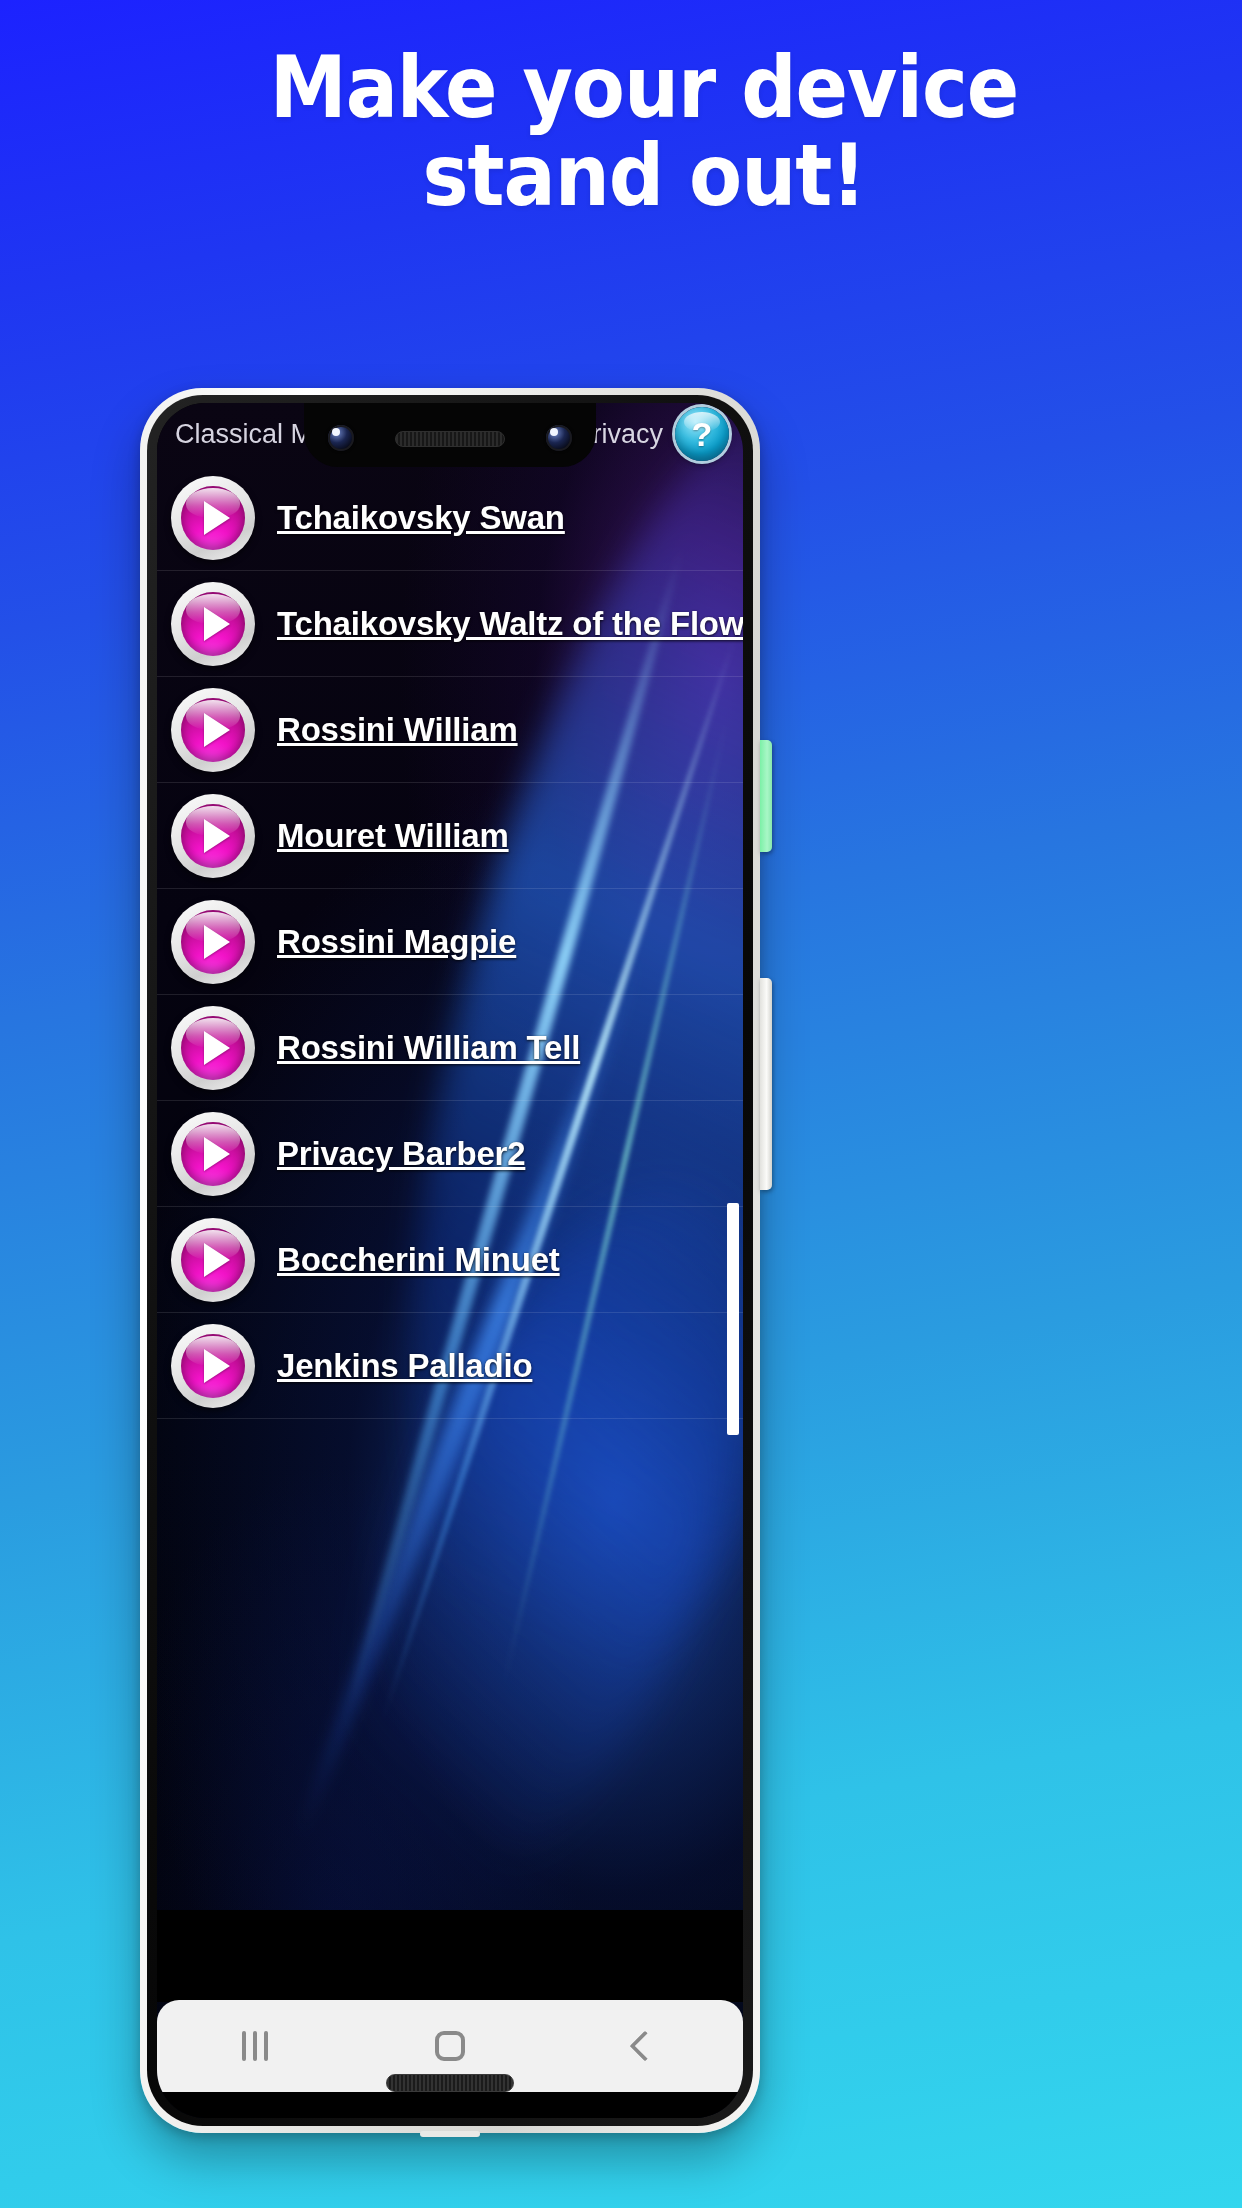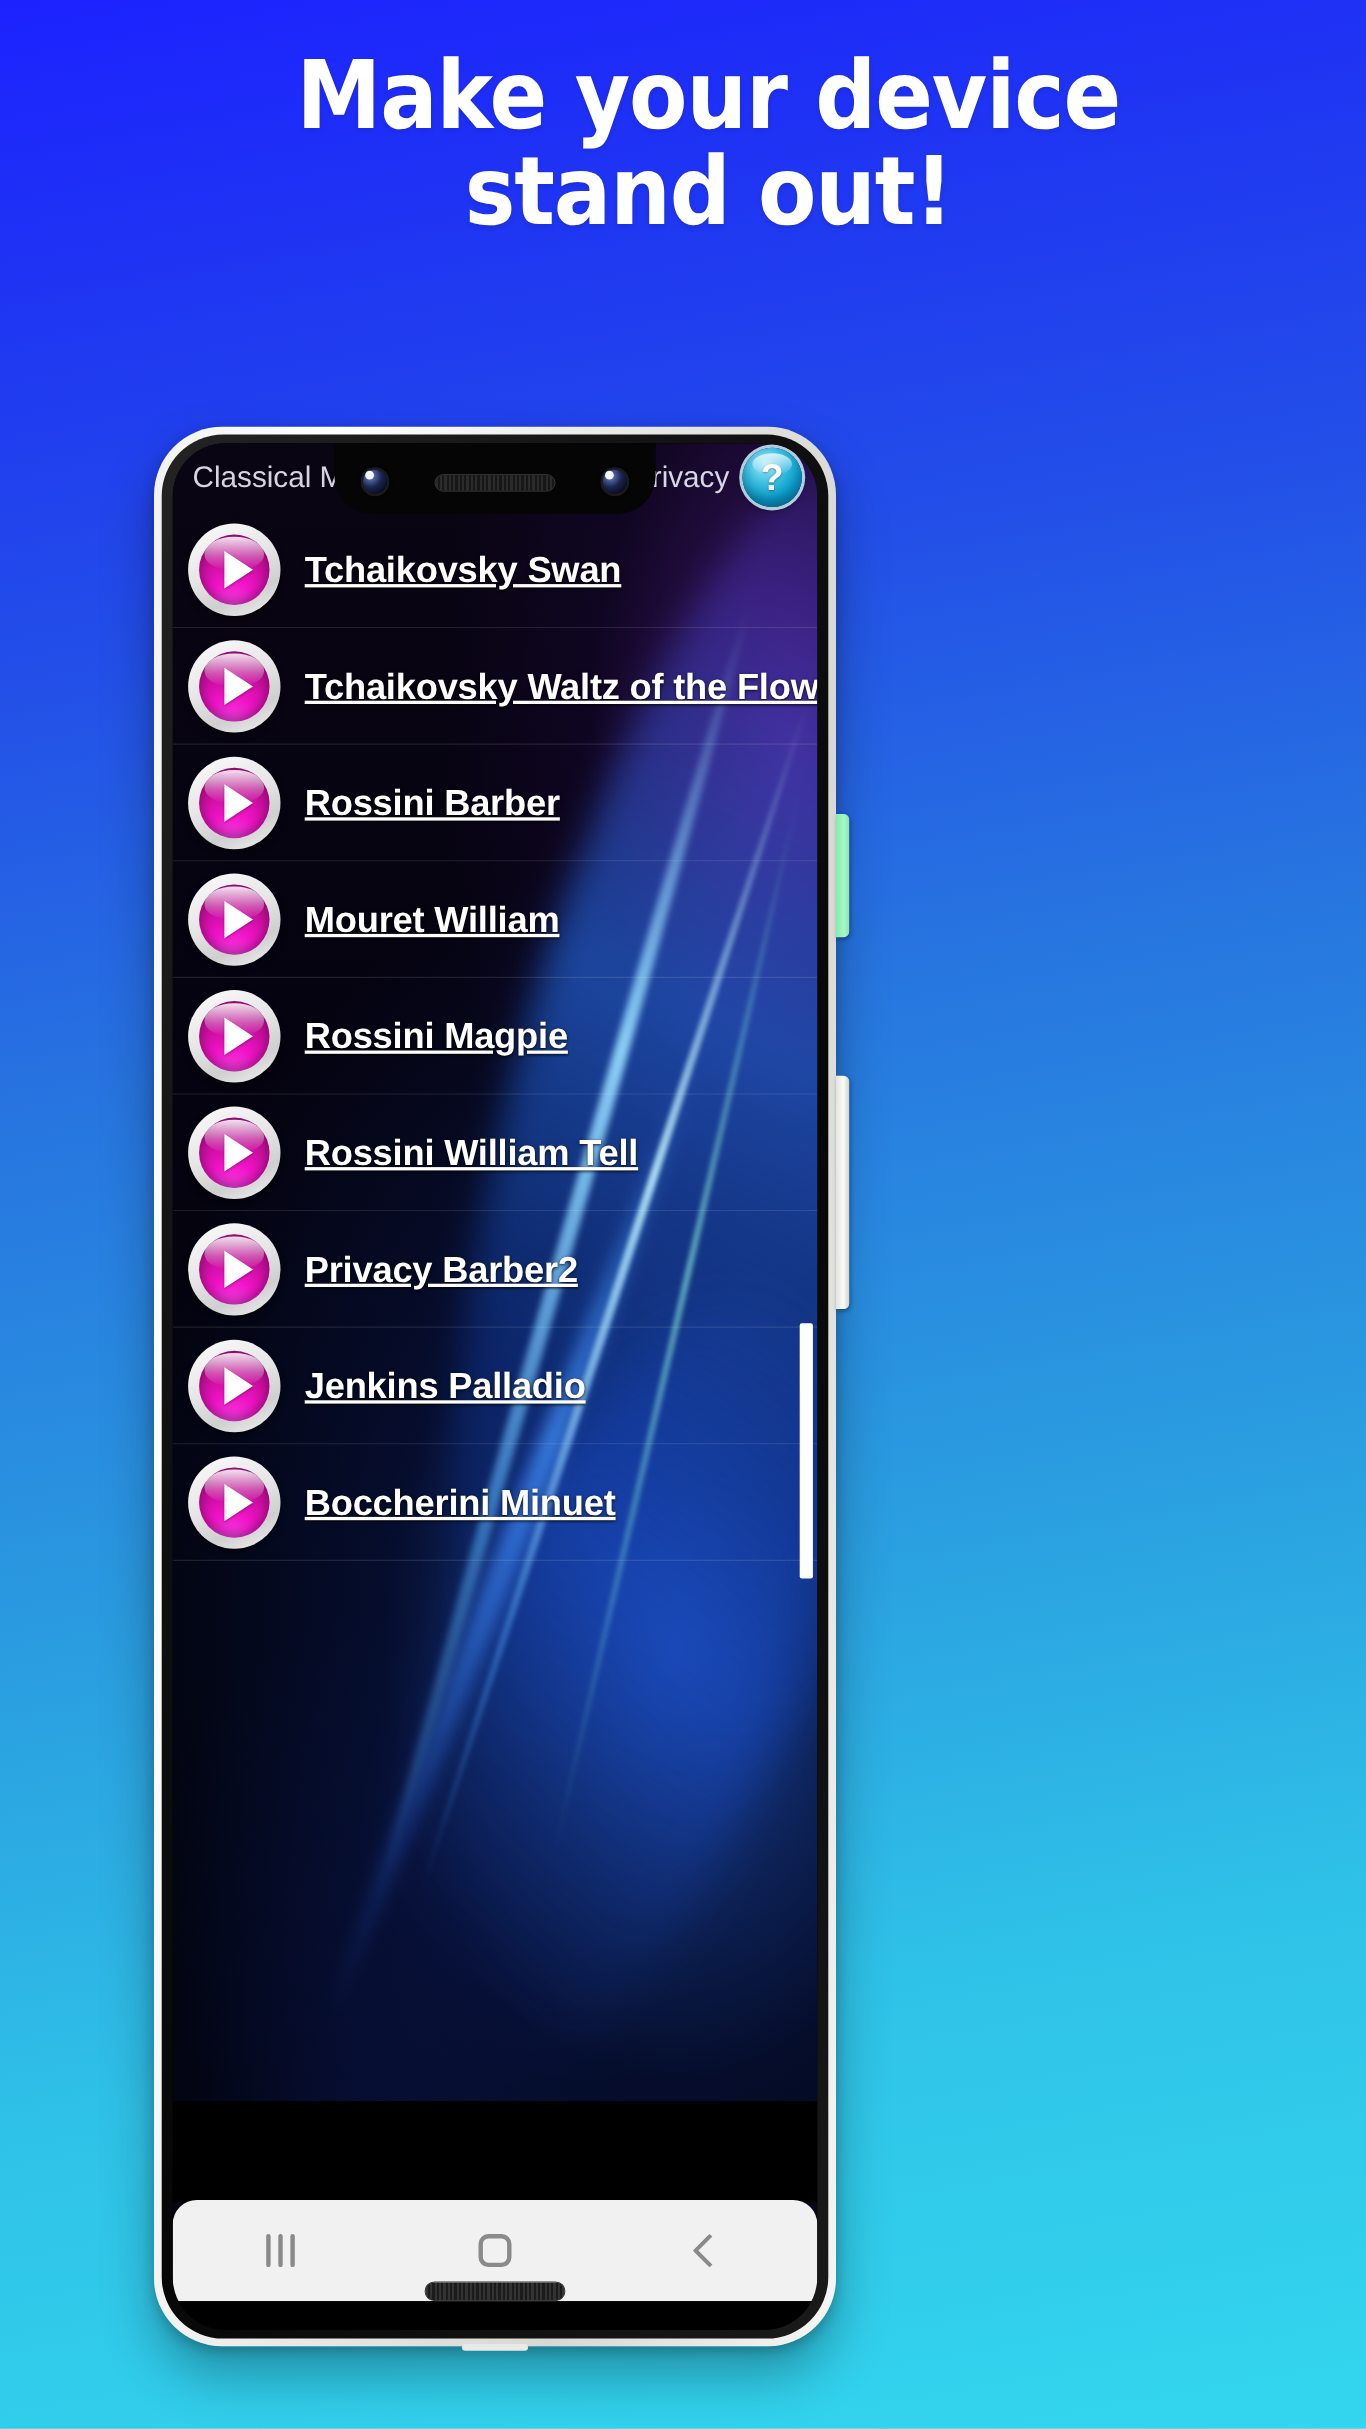--- a/index.html
+++ b/index.html
@@ -294,21 +294,21 @@
               </div>
             </div>
             <div class="song-title">Tchaikovsky Waltz of the Flowers</div>
           </div>
           <div class="song-row">
             <div class="play-btn">
               <div class="play-inner">
                 <div class="play-tri"></div>
               </div>
             </div>
-            <div class="song-title">Rossini Barber</div>
+            <div class="song-title">Rossini William</div>
           </div>
           <div class="song-row">
             <div class="play-btn">
               <div class="play-inner">
                 <div class="play-tri"></div>
               </div>
             </div>
             <div class="song-title">Mouret William</div>
           </div>
           <div class="song-row">
@@ -334,29 +334,29 @@
               </div>
             </div>
             <div class="song-title">Privacy Barber2</div>
           </div>
           <div class="song-row">
             <div class="play-btn">
               <div class="play-inner">
                 <div class="play-tri"></div>
               </div>
             </div>
+            <div class="song-title">Boccherini Minuet</div>
+          </div>
+          <div class="song-row">
+            <div class="play-btn">
+              <div class="play-inner">
+                <div class="play-tri"></div>
+              </div>
+            </div>
             <div class="song-title">Jenkins Palladio</div>
-          </div>
-          <div class="song-row">
-            <div class="play-btn">
-              <div class="play-inner">
-                <div class="play-tri"></div>
-              </div>
-            </div>
-            <div class="song-title">Boccherini Minuet</div>
           </div>
         </div>
       <div id="list-scrollbar"></div>
       <div id="list-bottom-gap"></div>
 
       <div id="navbar">
         <div class="nav-btn">
           <span id="recents-icon">
               <i></i>
               <i></i>

